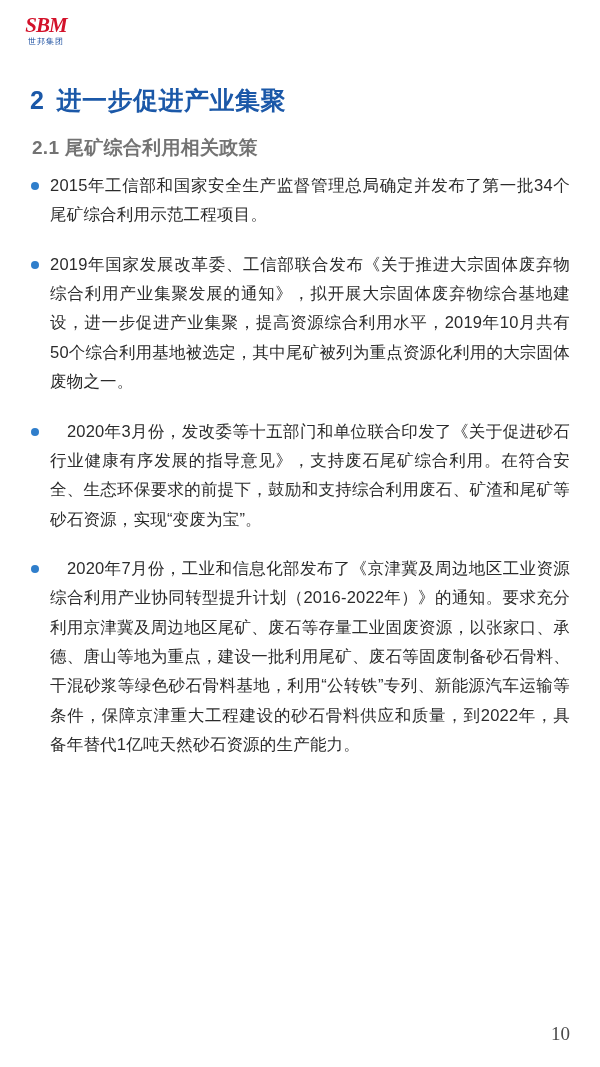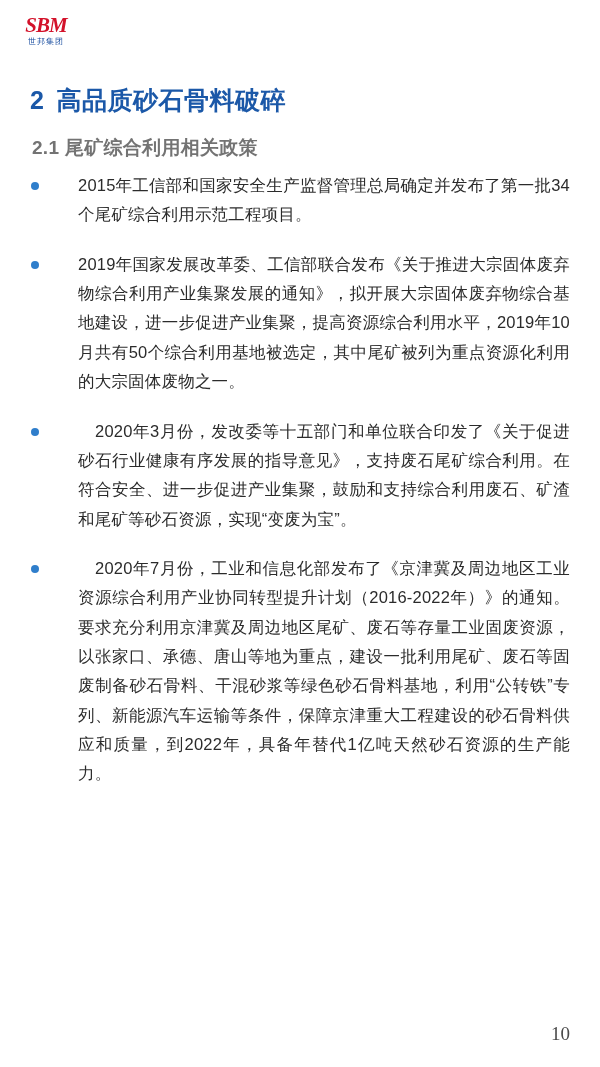--- a/index.html
+++ b/index.html
@@ -107,21 +107,20 @@
     position: absolute;
     left: 1px;
     top: 11px;
     width: 8px;
     height: 8px;
     border-radius: 50%;
     background: #2f7ecb;
   }
   .para-text {
     display: block;
-    margin-left: 28px;
   }
 
   
   .footer {
     position: absolute;
     right: 30px;
     bottom: 22px;
     font-size: 19px;
     color: #4a4a4a;
     font-family: "Liberation Serif", serif;
@@ -134,38 +133,38 @@
   <div class="logo-zone">
     <div class="logo-mark">SBM</div>
     <div class="logo-sub">世邦集团</div>
   </div>
 </div>
 
 <div class="content">
 
   <div class="chapter">
     <span class="chapter-num">2</span>
-    <span>高品质砂石骨料破碎</span>
+    <span>进一步促进产业集聚</span>
   </div>
 
   <div class="section-title">2.1 尾矿综合利用相关政策</div>
 
   <div class="para">
     <span class="bullet"></span>
     <span class="para-text">2015年工信部和国家安全生产监督管理总局确定并发布了第一批34个尾矿综合利用示范工程项目。</span>
   </div>
 
   <div class="para">
     <span class="bullet"></span>
     <span class="para-text">2019年国家发展改革委、工信部联合发布《关于推进大宗固体废弃物综合利用产业集聚发展的通知》，拟开展大宗固体废弃物综合基地建设，进一步促进产业集聚，提高资源综合利用水平，2019年10月共有50个综合利用基地被选定，其中尾矿被列为重点资源化利用的大宗固体废物之一。</span>
   </div>
 
   <div class="para">
     <span class="bullet"></span>
-    <span class="para-text">　2020年3月份，发改委等十五部门和单位联合印发了《关于促进砂石行业健康有序发展的指导意见》，支持废石尾矿综合利用。在符合安全、进一步促进产业集聚，鼓励和支持综合利用废石、矿渣和尾矿等砂石资源，实现“变废为宝”。</span>
+    <span class="para-text">　2020年3月份，发改委等十五部门和单位联合印发了《关于促进砂石行业健康有序发展的指导意见》，支持废石尾矿综合利用。在符合安全、生态环保要求的前提下，鼓励和支持综合利用废石、矿渣和尾矿等砂石资源，实现“变废为宝”。</span>
   </div>
 
   <div class="para">
     <span class="bullet"></span>
     <span class="para-text">　2020年7月份，工业和信息化部发布了《京津冀及周边地区工业资源综合利用产业协同转型提升计划（2016-2022年）》的通知。要求充分利用京津冀及周边地区尾矿、废石等存量工业固废资源，以张家口、承德、唐山等地为重点，建设一批利用尾矿、废石等固废制备砂石骨料、干混砂浆等绿色砂石骨料基地，利用“公转铁”专列、新能源汽车运输等条件，保障京津重大工程建设的砂石骨料供应和质量，到2022年，具备年替代1亿吨天然砂石资源的生产能力。</span>
   </div>
 
 </div>
 
 <div class="footer">10</div>

